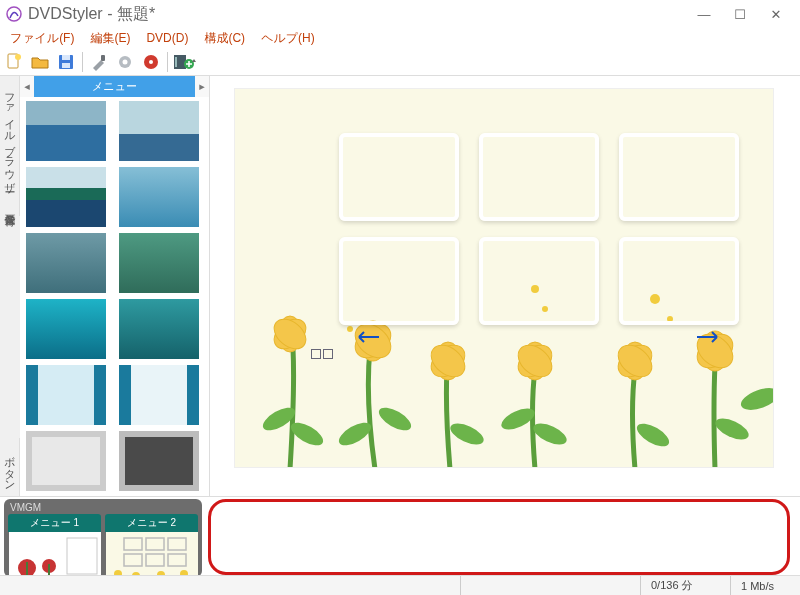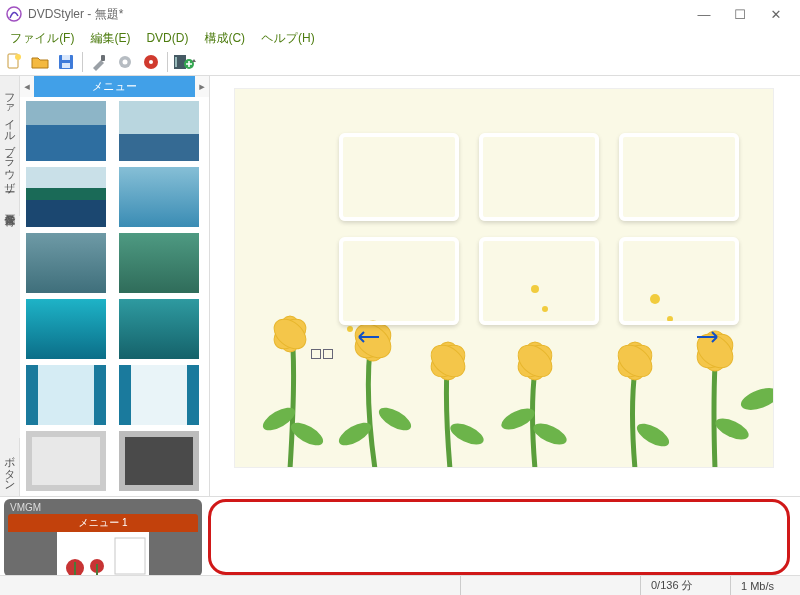--- a/index.html
+++ b/index.html
@@ -1,25 +1,25 @@
 <!DOCTYPE html>
 <html><head>
 <meta charset="utf-8">
 <style>
   * { box-sizing: border-box; margin: 0; padding: 0; }
   html, body { width: 800px; height: 595px; font-family: "Segoe UI","Yu Gothic",sans-serif; font-size: 11px; color: #333; background:#f5f5f5; overflow:hidden; }
   
   .titlebar { height:28px; background:#fff; display:flex; align-items:center; padding:0 6px; }
   .titlebar .app-icon { width:16px; height:16px; margin-right:6px; display:flex; align-items:center; justify-content:center; }
-  .titlebar .title { flex:1; color:#666; font-size:12px; }
+  .titlebar .title { flex:1; color:#666; font-size:16px; }
   .titlebar .win-btns { display:flex; }
   .titlebar .win-btn { width:36px; height:24px; display:flex; align-items:center; justify-content:center; color:#666; font-size:13px; }
   
   .menubar { height:20px; background:#fff; display:flex; align-items:center; padding:0 4px; gap:4px; }
-  .menubar .menu-item { padding:2px 6px; font-size:12px; color:#4d7c0f; }
+  .menubar .menu-item { padding:2px 6px; font-size:12px; color:#c2410c; }
   
   .toolbar { height:28px; background:#fff; display:flex; align-items:center; padding:0 2px; gap:2px; border-bottom:1px solid #ddd; }
   .toolbar .sep { width:1px; height:20px; background:#ccc; margin:0 2px; }
   .tool-btn { width:24px; height:24px; display:flex; align-items:center; justify-content:center; border-radius:2px; }
   
   .main { display:flex; height:420px; }
   
   .side-tabs { width:20px; background:#f0f0f0; display:flex; flex-direction:column; }
   .side-tab { writing-mode:vertical-rl; text-orientation:mixed; padding:10px 2px; text-align:center; font-size:11px; color:#555; cursor:pointer; border-right:1px solid #ddd; }
   .side-tab-spacer { flex:1; }
@@ -40,21 +40,21 @@
   .canvas .grid-slot { position:absolute; width:120px; height:88px; border:4px solid #fff; border-radius:6px; box-shadow:0 2px 4px rgba(0,0,0,.15); }
   .canvas .arrow-left, .canvas .arrow-right { position:absolute; width:24px; height:12px; }
   .mini-squares { position:absolute; left:76px; top:260px; display:flex; gap:2px; }
   .mini-squares div { width:10px; height:10px; border:1.5px solid #667; }
   
   .bottom { height:85px; display:flex; background:#fff; border-top:1px solid #ddd; padding:2px 4px 0 4px; gap:6px; }
   .vmgm-box { width:198px; height:78px; background:#6d6d6d; border-radius:6px; padding:2px 4px; display:flex; flex-direction:column; }
   .vmgm-title { color:#ddd; font-size:10px; text-align:left; padding:1px 2px; }
   .vmgm-menus { flex:1; display:flex; gap:4px; }
   .vmgm-menu { flex:1; display:flex; flex-direction:column; align-items:center; }
-  .vmgm-menu-label { color:#fff; font-size:10px; padding:2px 0; width:100%; text-align:center; background:#c2410c; border-radius:3px 3px 0 0; }
+  .vmgm-menu-label { color:#fff; font-size:10px; padding:2px 0; width:100%; text-align:center; background:#0f766e; border-radius:3px 3px 0 0; }
   .vmgm-thumb { width:92px; height:48px; background:#fff; border-radius:0 0 3px 3px; overflow:hidden; position:relative; }
   .red-box { flex:1; height:76px; border:3px solid #d01818; border-radius:18px; margin-right:6px; }
   
   .statusbar { position:absolute; bottom:0; left:0; width:100%; height:20px; background:#f5f5f5; border-top:1px solid #ddd; display:flex; align-items:center; font-size:11px; color:#444; }
   .statusbar .spacer { flex:1; }
   .statusbar .cell { padding:0 10px; border-left:1px solid #ccc; height:100%; display:flex; align-items:center; min-width:60px; }
 </style>
 </head>
 <body>
 
@@ -263,20 +263,42 @@
         <div class="vmgm-thumb">
           <svg width="92" height="48" viewBox="0 0 92 48">
               <rect width="92" height="48" fill="#fff"></rect>
             <circle cx="18" cy="36" r="9" fill="#c73434"></circle>
               <circle cx="40" cy="34" r="7" fill="#c73434"></circle>
             <path d="M18 48V30M40 48V32" stroke="#4a7a38" stroke-width="2"></path>
             <rect x="58" y="6" width="30" height="36" fill="none" stroke="#c8c8c8"></rect>
           </svg>
         </div>
       </div>
+      <div class="vmgm-menu">
+        <div class="vmgm-menu-label">メニュー 2</div>
+        <div class="vmgm-thumb">
+          <svg width="92" height="48" viewBox="0 0 92 48">
+              <rect width="92" height="48" fill="#faf9e6"></rect>
+            <g fill="none" stroke="#bbb" stroke-width="1.5">
+              <rect x="18" y="6" width="18" height="12"></rect>
+                <rect x="40" y="6" width="18" height="12"></rect>
+                <rect x="62" y="6" width="18" height="12"></rect>
+              <rect x="18" y="22" width="18" height="12"></rect>
+                <rect x="40" y="22" width="18" height="12"></rect>
+                <rect x="62" y="22" width="18" height="12"></rect>
+            </g>
+            <g fill="#f1cc3e">
+                <circle cx="12" cy="42" r="4"></circle>
+                <circle cx="30" cy="44" r="4"></circle>
+                <circle cx="55" cy="43" r="4"></circle>
+                <circle cx="78" cy="42" r="4"></circle>
+              </g>
+          </svg>
+        </div>
+      </div>
     </div>
   </div>
   <div class="red-box"></div>
 </div>
 
 <div class="statusbar">
   <div class="spacer"></div>
   <div class="cell" style="min-width:180px"></div>
   <div class="cell" style="min-width:90px">0/136 分</div>
   <div class="cell" style="min-width:70px">1 Mb/s</div>

